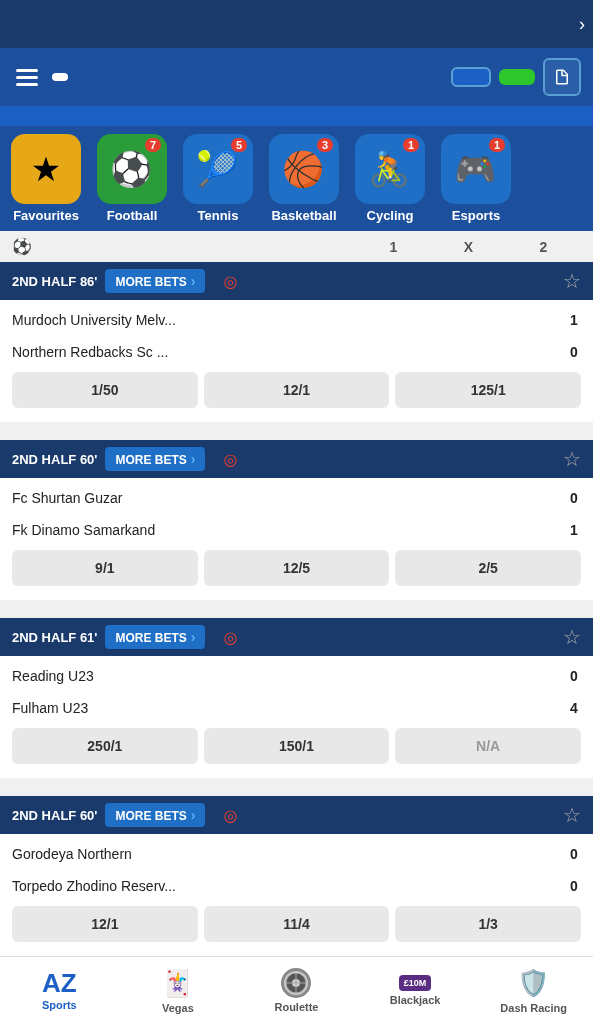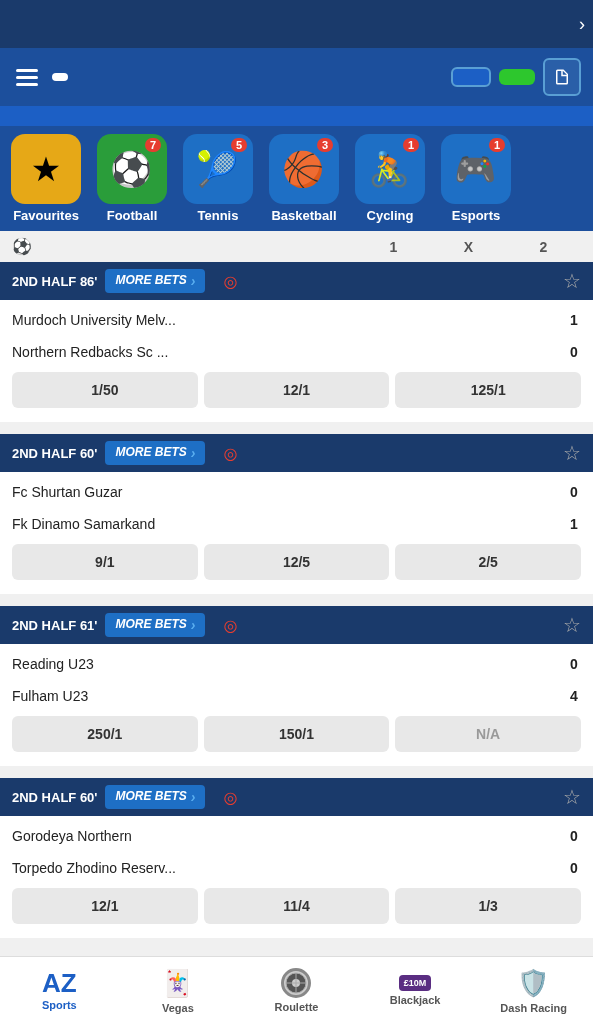--- a/index.html
+++ b/index.html
@@ -195,21 +195,21 @@
     }
     .col-num {
       flex: 1;
       text-align: center;
       font-size: 14px;
       color: #555;
       font-weight: 600;
     }
 
     
-    .match-block { background: #fde047; margin-bottom: 12px; }
+    .match-block { background: #fde047; margin-bottom: 18px; }
     .match-header {
       background: #1a3a6b;
       display: flex;
       align-items: center;
       padding: 7px 12px;
       gap: 8px;
     }
     .match-time {
       color: white;
       font-size: 13px;
@@ -218,23 +218,22 @@
     .more-bets-btn {
       background: #1e6fc5;
       color: white;
       font-size: 12px;
       font-weight: 700;
       border: none;
       border-radius: 4px;
       padding: 4px 10px;
       cursor: pointer;
       display: flex;
-      align-items: flex-start;
+      align-items: flex-end;
       gap: 4px;
-      font-style: italic;
     }
     .more-bets-btn .chevron { font-size: 14px; color: #5aaef0; }
     .match-header .live-icon {
       color: #e63d2f;
       font-size: 16px;
       margin-left: 10px;
     }
     .match-header .star-icon {
       margin-left: auto;
       color: #aaa;

